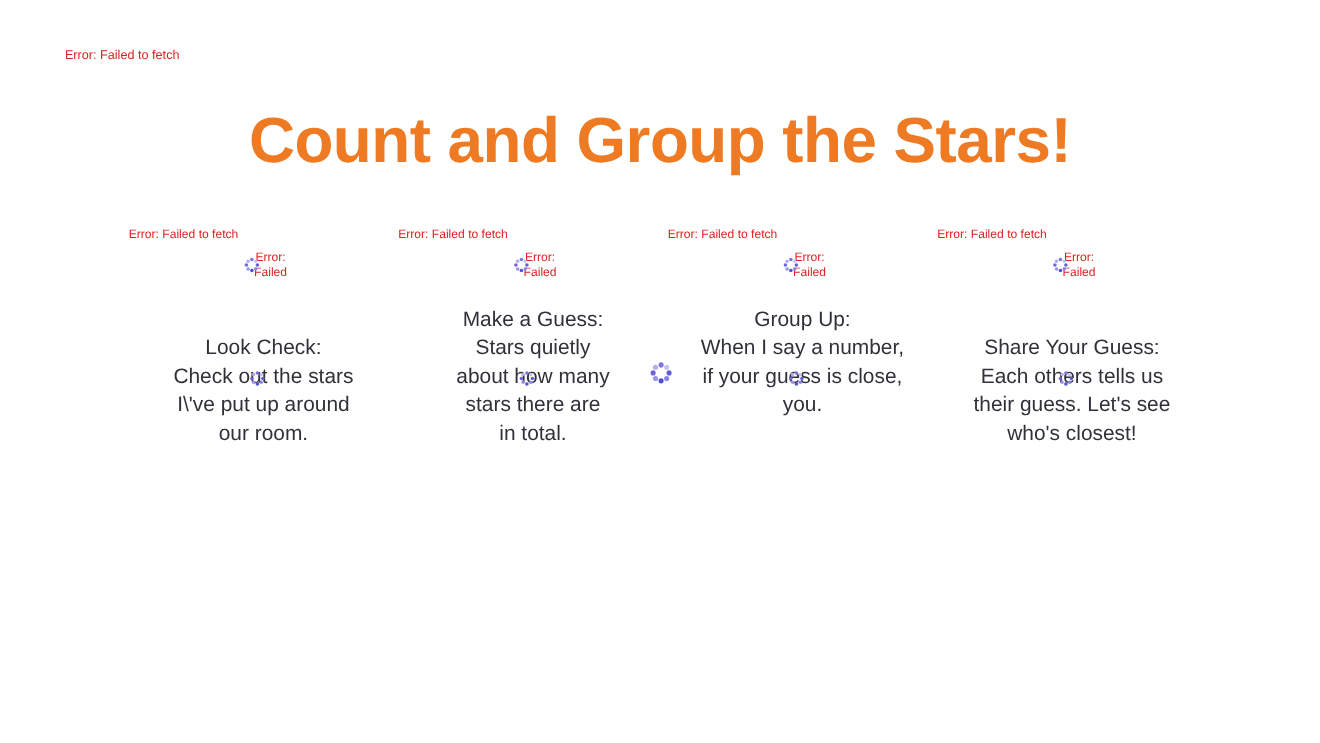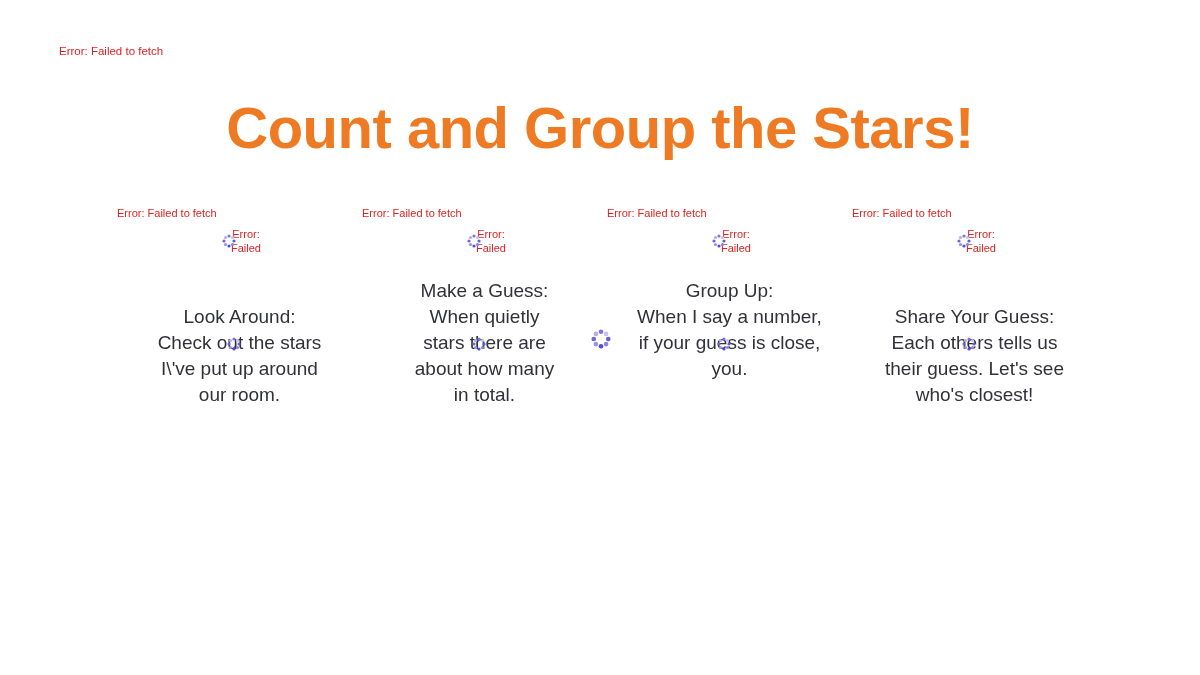--- a/index.html
+++ b/index.html
@@ -115,40 +115,40 @@
 <div class="columns">
 
   <div class="step-column short">
     <div class="img-error">Error: Failed to fetch</div>
     <div class="thumb-error">
       <div>Error:</div>
       <div>Failed</div>
       <span class="spinner thumb-spin"></span>
     </div>
     <div class="step-text">
-      <div>Look Around:</div>
+      <div>Look Check:</div>
       <div>Check out the stars</div>
       <div>I\'ve put up around</div>
       <div>our room.</div>
     </div>
     <span class="spinner text-spin"></span>
   </div>
 
   <div class="step-column tall">
     <div class="img-error">Error: Failed to fetch</div>
     <div class="thumb-error">
       <div>Error:</div>
       <div>Failed</div>
       <span class="spinner thumb-spin"></span>
     </div>
     <div class="step-text">
       <div>Make a Guess:</div>
-      <div>When quietly</div>
+      <div>Stars quietly</div>
+      <div>about how many</div>
       <div>stars there are</div>
-      <div>about how many</div>
       <div>in total.</div>
     </div>
     <span class="spinner text-spin"></span>
   </div>
 
   <div class="step-column tall">
     <div class="img-error">Error: Failed to fetch</div>
     <div class="thumb-error">
       <div>Error:</div>
       <div>Failed</div>

